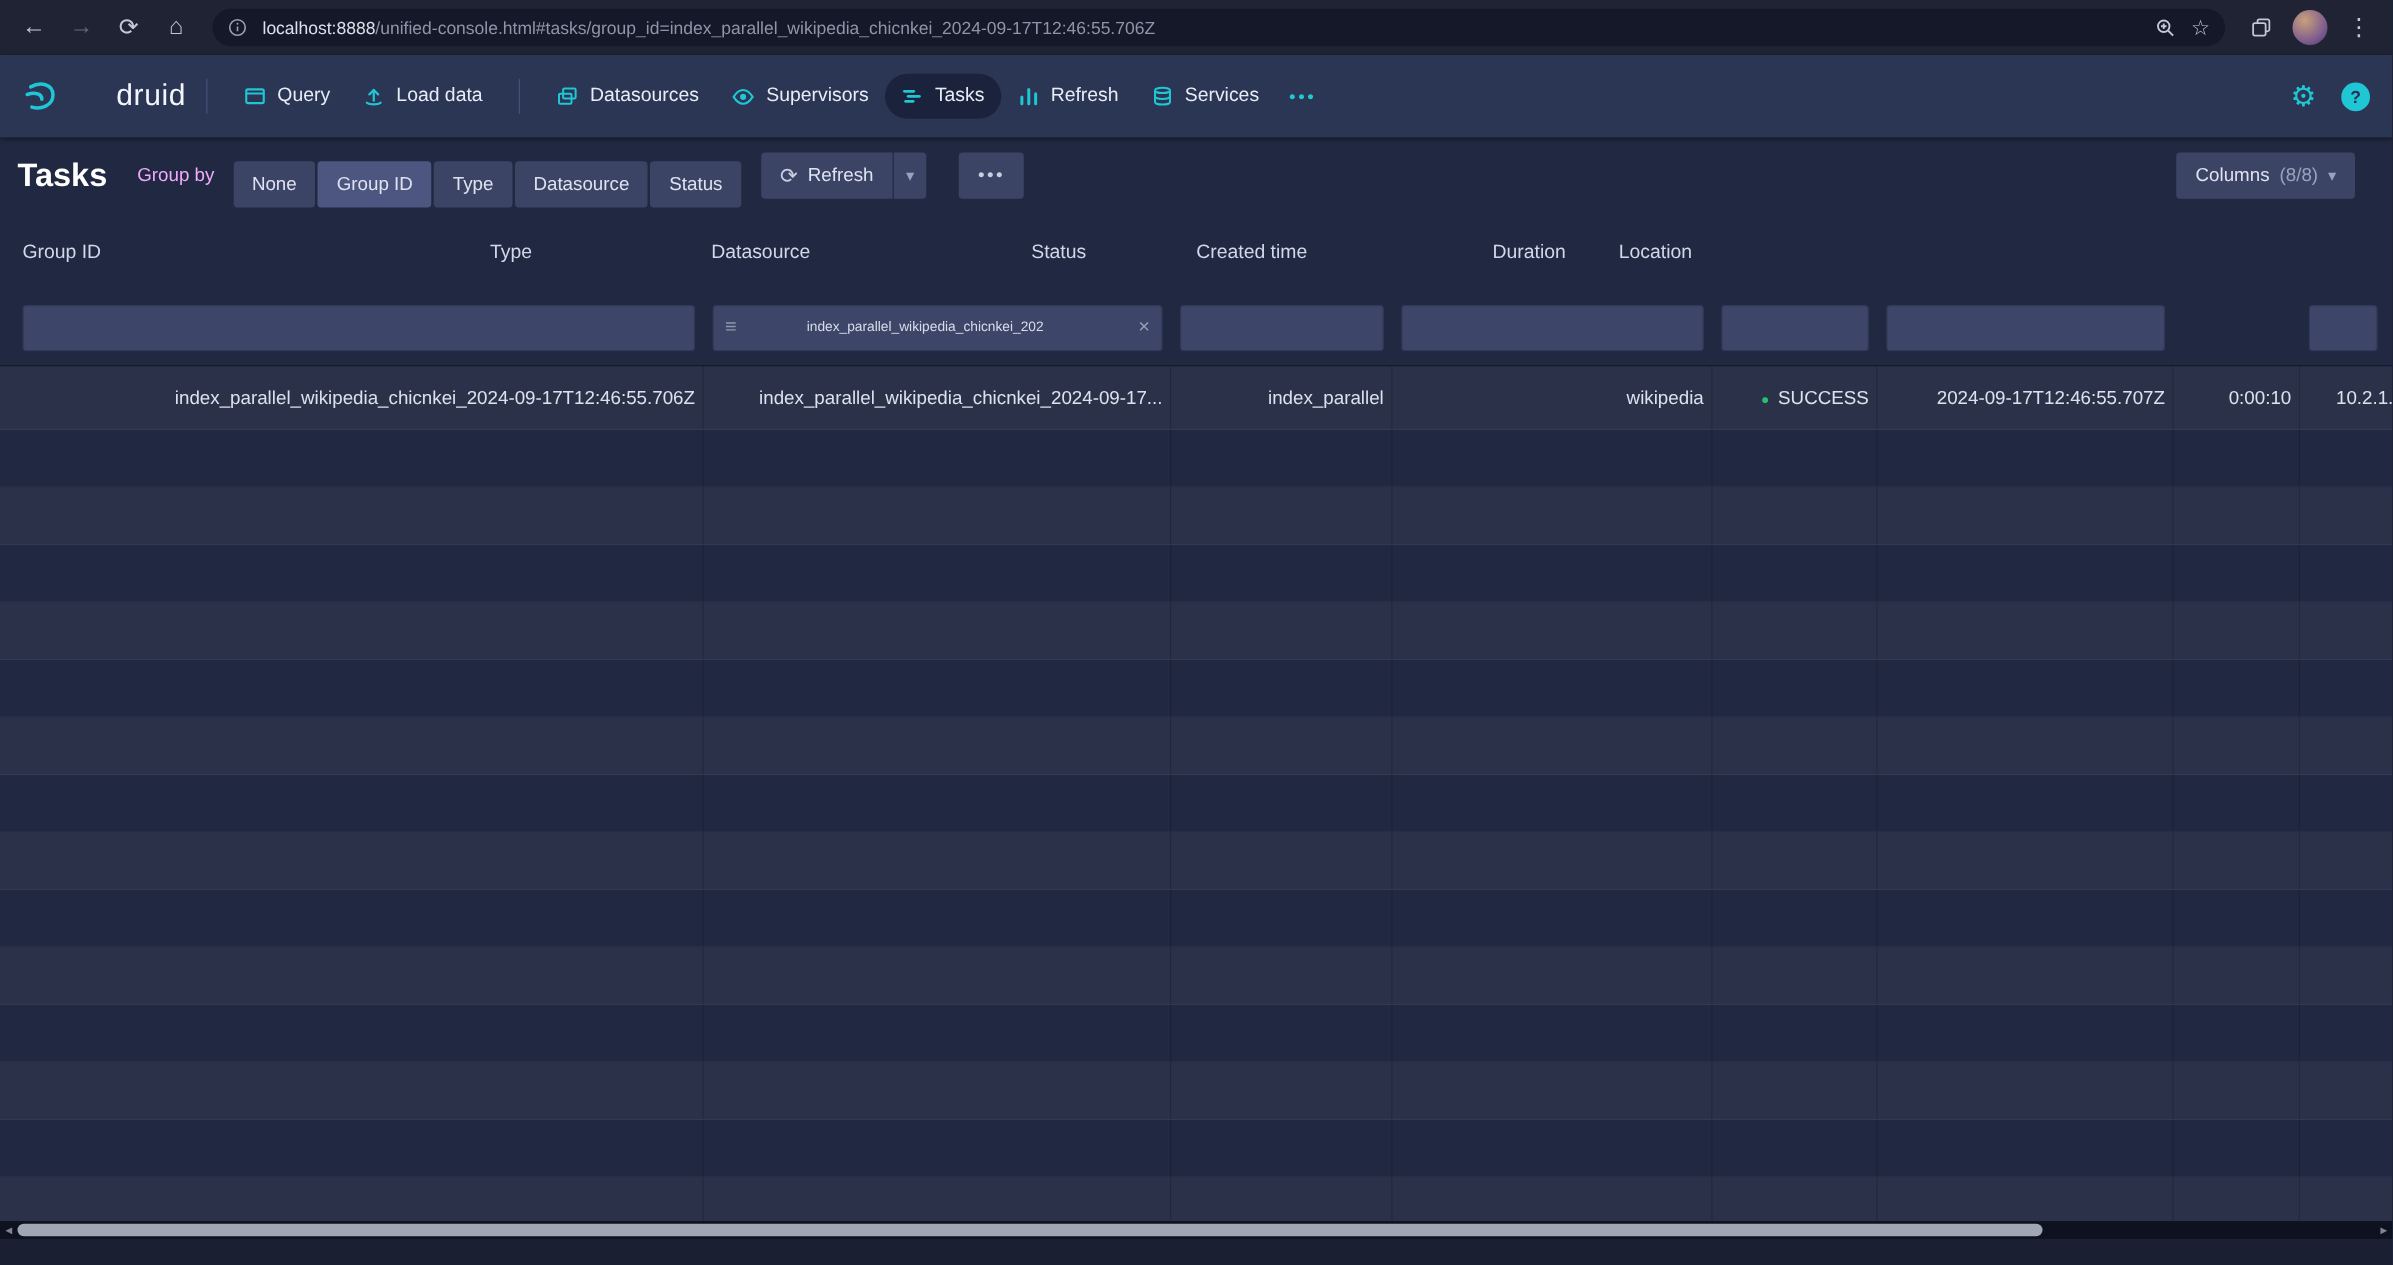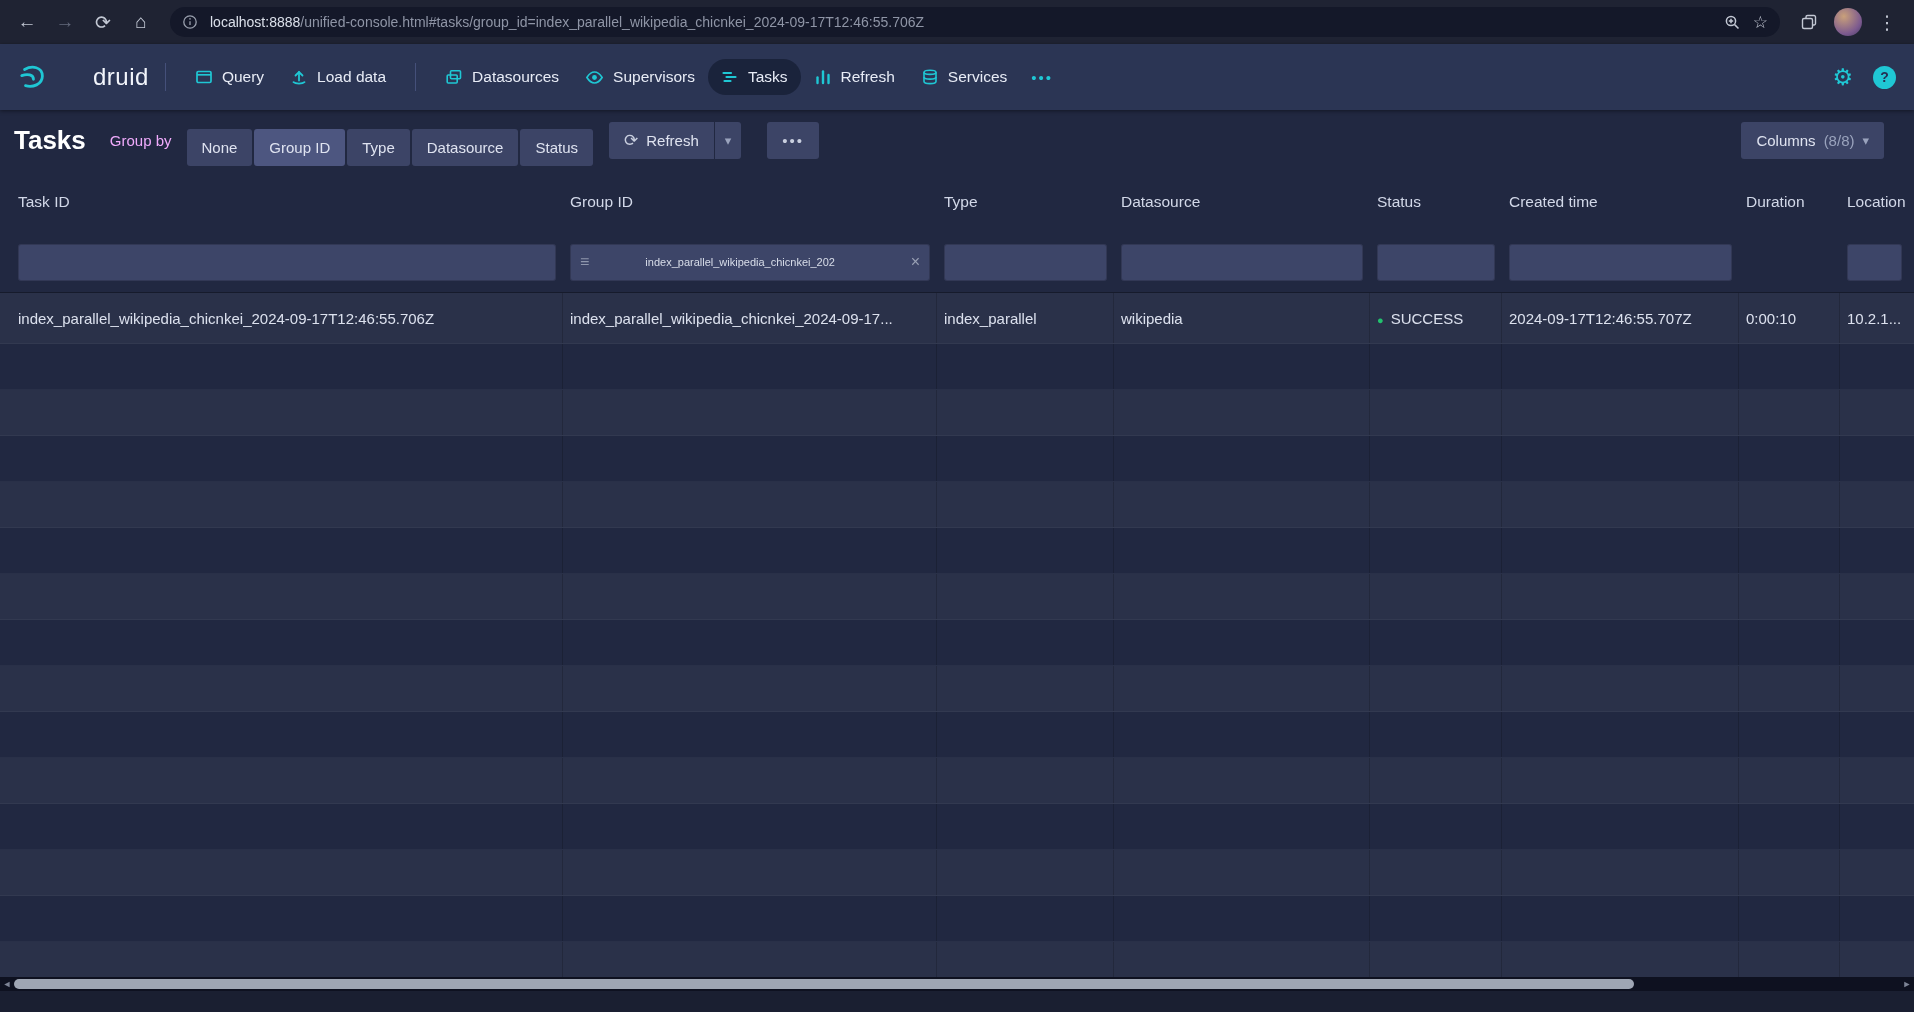--- a/index.html
+++ b/index.html
@@ -96,21 +96,21 @@
   .fbox {
     height:37px; width:100%; background:#3d4568; border-radius:3px;
     box-shadow:inset 0 0 0 1px rgba(0,0,0,.18);
     display:flex; align-items:center; padding:0 10px; gap:8px;
   }
   .fbox.small { width:55px; }
   .filter-ico { color:#8f97ad; font-size:16px; flex:0 0 auto; }
   .tag-text { font-size:11px; color:#d8dde9; overflow:hidden; white-space:nowrap; flex:1; min-width:0;margin-left:48px; }
   .clear-x { color:#99a0b4; font-size:16px; margin-left:auto; flex:0 0 auto; }
 
-  .rows { position:relative; }
+  .rows { position:relative;text-align:right; }
   .row {
     height:46px; align-items:center;
     border-bottom:1px solid rgba(255,255,255,.04);
     background-image:
       linear-gradient(rgba(0,0,0,.18),rgba(0,0,0,.18)),
       linear-gradient(rgba(0,0,0,.18),rgba(0,0,0,.18)),
       linear-gradient(rgba(0,0,0,.18),rgba(0,0,0,.18)),
       linear-gradient(rgba(0,0,0,.18),rgba(0,0,0,.18)),
       linear-gradient(rgba(0,0,0,.18),rgba(0,0,0,.18)),
       linear-gradient(rgba(0,0,0,.18),rgba(0,0,0,.18)),
@@ -298,21 +298,20 @@
     <button class="btn more-btn">•••</button>
 
     <button class="btn columns-btn">
       <span>Columns</span>
       <span class="count">(8/8)</span>
       <span class="caret">▾</span>
     </button>
   </div>
 
   <div class="thead">
-    <div class="cell hcell w1">Task ID</div>
     <div class="cell hcell w2">Group ID</div>
     <div class="cell hcell w3">Type</div>
     <div class="cell hcell w4">Datasource</div>
     <div class="cell hcell w5"><span>Status</span></div>
     <div class="cell hcell w6">Created time</div>
     <div class="cell hcell w7">Duration</div>
     <div class="cell hcell w8">Location</div>
   </div>
 
   <div class="frow">

